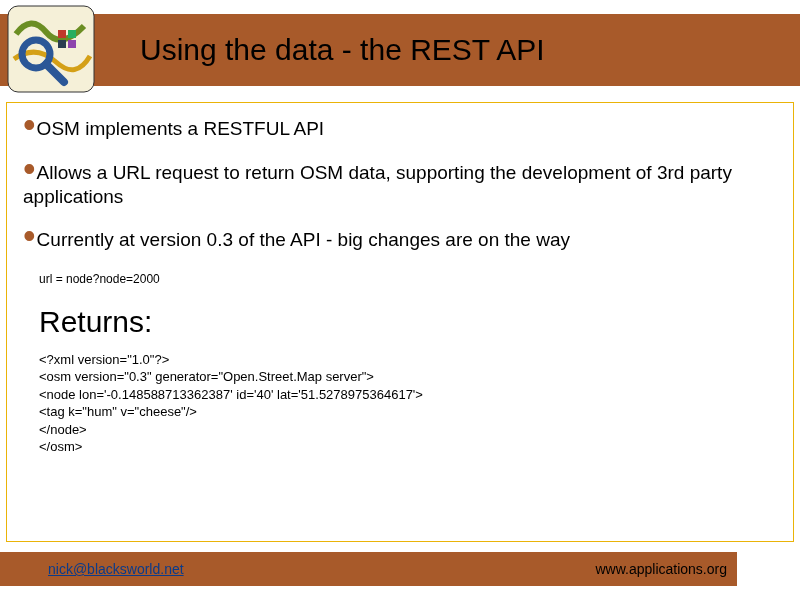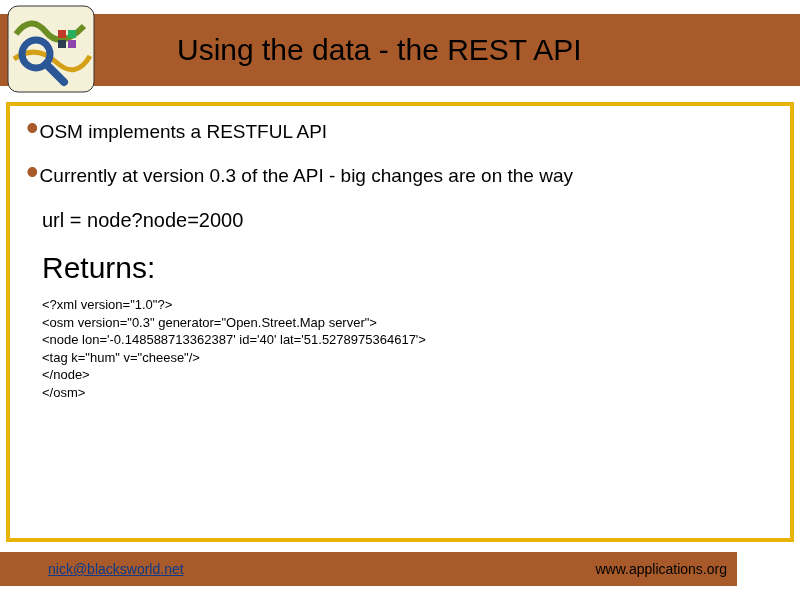--- a/index.html
+++ b/index.html
@@ -13,21 +13,20 @@
   }
   .header-band {
     position: absolute;
     top: 14px;
     left: 0;
     width: 800px;
     height: 72px;
     background: #a85a2a;
     display: flex;
     align-items: center;
-    padding-left: 37px;
   }
   .logo-wrap {
     position: absolute;
     top: 4px;
     left: 6px;
     width: 90px;
     height: 90px;
     z-index: 2;
   }
   .logo-svg { width: 90px; height: 90px; display:block; }
@@ -36,36 +35,36 @@
     font-size: 30px;
     font-weight: 400;
     margin-left: 140px;
   }
   .content-box {
     position: absolute;
     top: 102px;
     left: 6px;
     width: 788px;
     height: 440px;
-    border: 4px solid #eab308;
+    border: 1px solid #eab308;
     padding: 14px 28px 10px 16px;
     font-size: 19px;
     color: #000;
     line-height: 1.25;
   }
   .bullet { margin-bottom: 20px; }
   .bullet .dot {
     color: #a85a2a;
     font-size: 36px;
     line-height: 0;
     vertical-align: -2px;
     margin-right: 1px;
   }
   .code-small {
-    font-size: 20px;
+    font-size: 12px;
     margin-left: 16px;
     margin-bottom: 16px;
   }
   .returns {
     font-size: 30px;
     margin-left: 16px;
     margin-bottom: 10px;
   }
   .xml-block {
     font-size: 13px;
@@ -111,20 +110,23 @@
 <div class="header-band">
   <div class="title">Using the data - the REST API</div>
 </div>
 
 <div class="content-box">
 
   <div class="bullet">
     <span class="dot">•</span><span>OSM implements a RESTFUL API</span>
   </div>
 
+  <div class="bullet">
+    <span class="dot">•</span><span>Allows a URL request to return OSM data, supporting the development of 3rd party applications</span>
+  </div>
 
   <div class="bullet">
     <span class="dot">•</span><span>Currently at version 0.3 of the API - big changes are on the way</span>
   </div>
 
   <div class="code-small">url = node?node=2000</div>
 
   <div class="returns">Returns:</div>
 
   <div class="xml-block">&lt;?xml version="1.0"?&gt;

